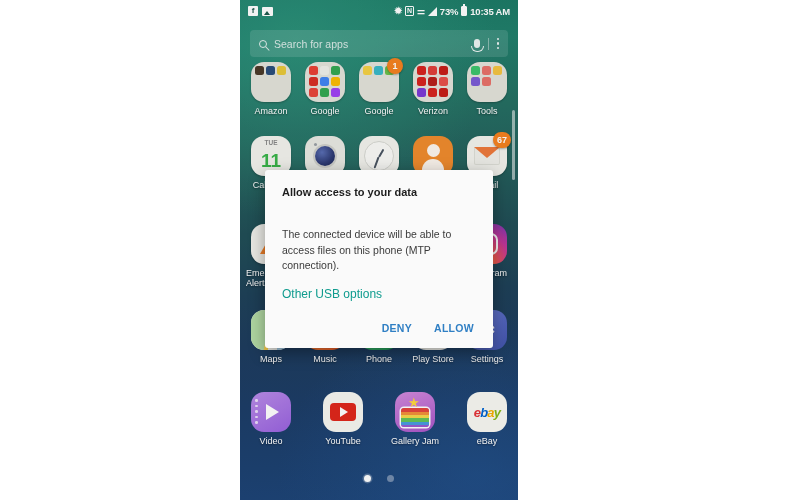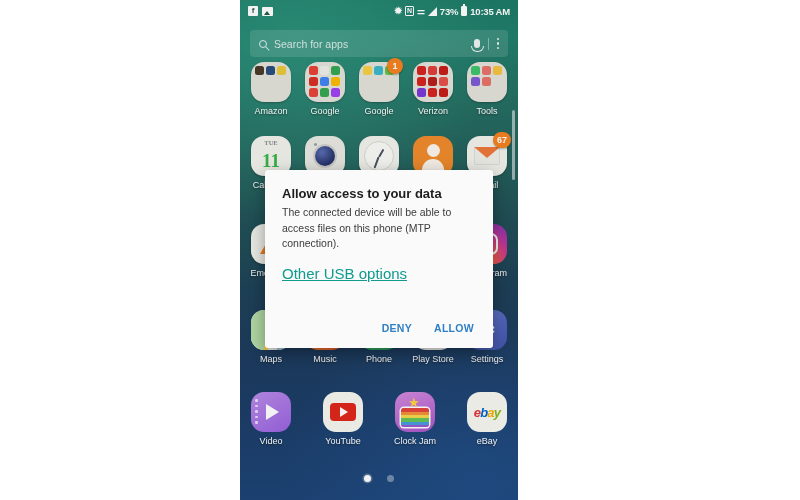--- a/index.html
+++ b/index.html
@@ -142,21 +142,21 @@
   }
   .app {
     width: 50px;
     display: flex; flex-direction: column; align-items: center;
   }
   .icon-wrap { position: relative; width: 40px; height: 40px; }
   .app-label {
     margin-top: 4px;
     font-size: 9px;
     color: #ffffff;
-    text-align: right;
+    text-align: left;
     line-height: 10px;
     text-shadow: 0 1px 2px rgba(0,0,0,0.45);
     max-width: 52px;
     word-break: break-word;
   }
 
   .folder {
     width: 40px; height: 40px; border-radius: 13px;
     background: #e3e3db;
     box-shadow: 0 1px 2px rgba(0,0,0,0.25);
@@ -319,29 +319,29 @@
     position: absolute;
     left: 265px; top: 170px;
     width: 228px; height: 178px;
     background: #fafafa;
     border-radius: 3px;
     box-shadow: 0 5px 16px rgba(0,0,0,0.35);
     padding: 16px 17px 0 17px;
     display: flex; flex-direction: column;
   }
   #dlg-title {
-    font-size: 13px; font-weight: bold; color: #1d1d1d;
-    margin-bottom: 4px;
+    font-size: 11px; font-weight: bold; color: #1d1d1d;
+    margin-bottom: 29px;
   }
   #dlg-body {
     font-size: 10.5px; color: #3b3b3b; line-height: 15.5px;
     margin-bottom: 13px;
   }
   #dlg-link {
-    font-size: 15px; color: #0f9b8e; text-decoration: underline;
+    font-size: 12px; color: #0f9b8e; 
     align-self: flex-start; cursor: pointer;
   }
   #dlg-actions {
     margin-top: auto;
     display: flex; justify-content: flex-end; gap: 22px;
     padding-bottom: 14px; padding-right: 2px;
   }
   .dlg-btn {
     font-size: 10.5px; font-weight: bold; color: #2f7fc4;
     letter-spacing: 0.3px; background: none; border: none;
@@ -448,21 +448,21 @@
             <span class="mini" style="background:#e8726a"></span>
           </div>
         </div>
         <div class="app-label">Tools</div>
       </div>
     </div>
 
     <div class="app-row" style="top:136px">
       <div class="app">
         <div class="icon-wrap">
-          <div class="sq-icon" style="flex-direction:column;font-family:Liberation Serif, serif;">
+          <div class="sq-icon" style="flex-direction:column;">
             <div class="cal-top">TUE</div>
             <div class="cal-num">11</div>
           </div>
         </div>
         <div class="app-label">Calendar</div>
       </div>
       <div class="app">
         <div class="icon-wrap">
           <div class="sq-icon" style="background:#e8e9e3;">
             <span class="cam-dot"></span>
@@ -607,21 +607,21 @@
         </div>
         <div class="app-label">YouTube</div>
       </div>
       <div class="app">
         <div class="icon-wrap">
           <div class="cake-ico">
             <span class="cake-star">★</span>
             <span class="cake-body"></span>
           </div>
         </div>
-        <div class="app-label">Clock Jam</div>
+        <div class="app-label">Gallery Jam</div>
       </div>
       <div class="app">
         <div class="icon-wrap">
           <div class="ebay-ico">
               <span class="e1">e</span>
               <span class="e2">b</span>
               <span class="e3">a</span>
               <span class="e4">y</span>
             </div>
         </div>

